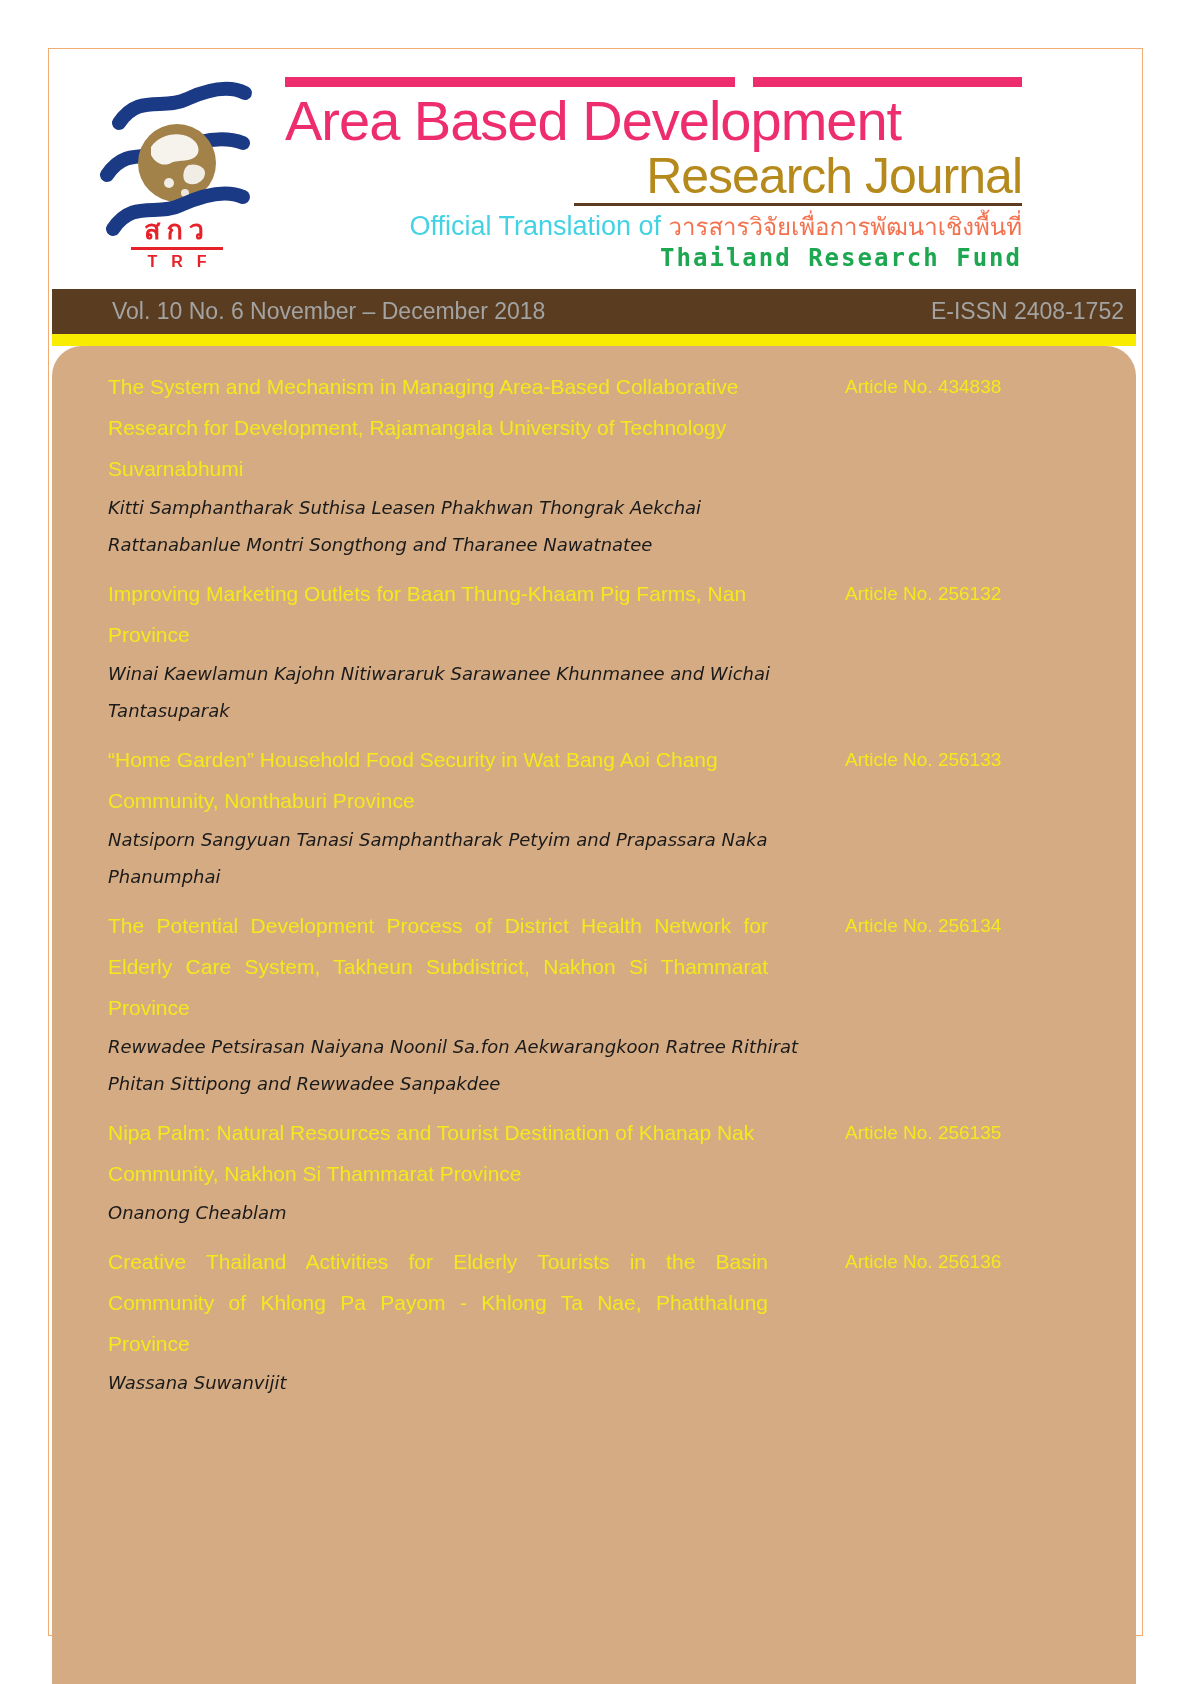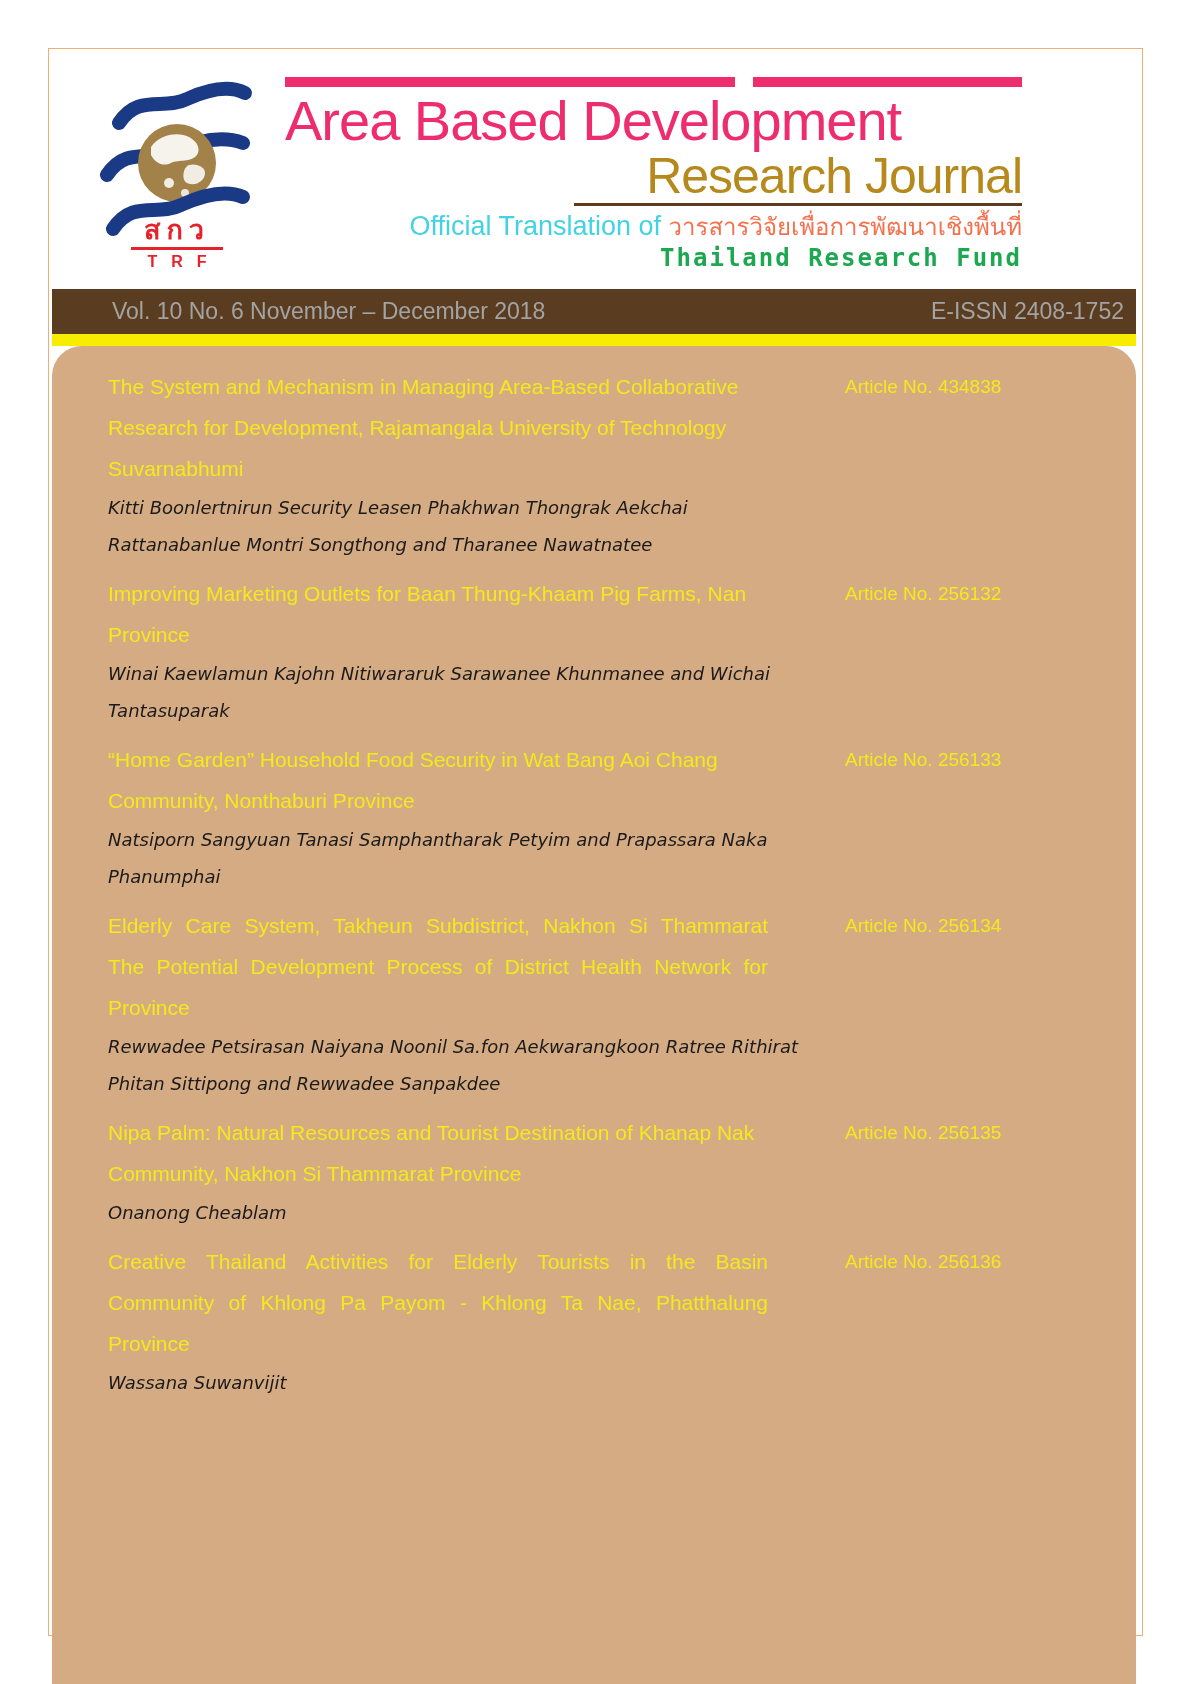--- a/index.html
+++ b/index.html
@@ -182,21 +182,21 @@
     <span>E-ISSN 2408-1752</span>
   </div>
   <div class="accent-strip"></div>
 
   <div class="toc">
       <div class="article">
         <div class="art-left">
           <div class="title-line">The System and Mechanism in Managing Area-Based Collaborative</div>
           <div class="title-line">Research for Development, Rajamangala University of Technology</div>
           <div class="title-line">Suvarnabhumi</div>
-          <div class="author-line">Kitti Boonlertnirun Security Leasen Phakhwan Thongrak Aekchai</div>
+          <div class="author-line">Kitti Samphantharak Suthisa Leasen Phakhwan Thongrak Aekchai</div>
           <div class="author-line">Rattanabanlue Montri Songthong and Tharanee Nawatnatee</div>
         </div>
         <div class="artno">Article No. 434838</div>
       </div>
       <div class="article">
         <div class="art-left">
           <div class="title-line">Improving Marketing Outlets for Baan Thung-Khaam Pig Farms, Nan</div>
           <div class="title-line">Province</div>
           <div class="author-line">Winai Kaewlamun Kajohn Nitiwararuk Sarawanee Khunmanee and Wichai</div>
           <div class="author-line">Tantasuparak</div>
@@ -207,22 +207,22 @@
         <div class="art-left">
           <div class="title-line">“Home Garden” Household Food Security in Wat Bang Aoi Chang</div>
           <div class="title-line">Community, Nonthaburi Province</div>
           <div class="author-line">Natsiporn Sangyuan Tanasi Samphantharak Petyim and Prapassara Naka</div>
           <div class="author-line">Phanumphai</div>
         </div>
         <div class="artno">Article No. 256133</div>
       </div>
       <div class="article">
         <div class="art-left">
+          <div class="title-line just">The Potential Development Process of District Health Network for</div>
           <div class="title-line just">Elderly Care System, Takheun Subdistrict, Nakhon Si Thammarat</div>
-          <div class="title-line just">The Potential Development Process of District Health Network for</div>
           <div class="title-line">Province</div>
           <div class="author-line">Rewwadee Petsirasan Naiyana Noonil Sa.fon Aekwarangkoon Ratree Rithirat</div>
           <div class="author-line">Phitan Sittipong and Rewwadee Sanpakdee</div>
         </div>
         <div class="artno">Article No. 256134</div>
       </div>
       <div class="article">
         <div class="art-left">
           <div class="title-line">Nipa Palm: Natural Resources and Tourist Destination of Khanap Nak</div>
           <div class="title-line">Community, Nakhon Si Thammarat Province</div>

